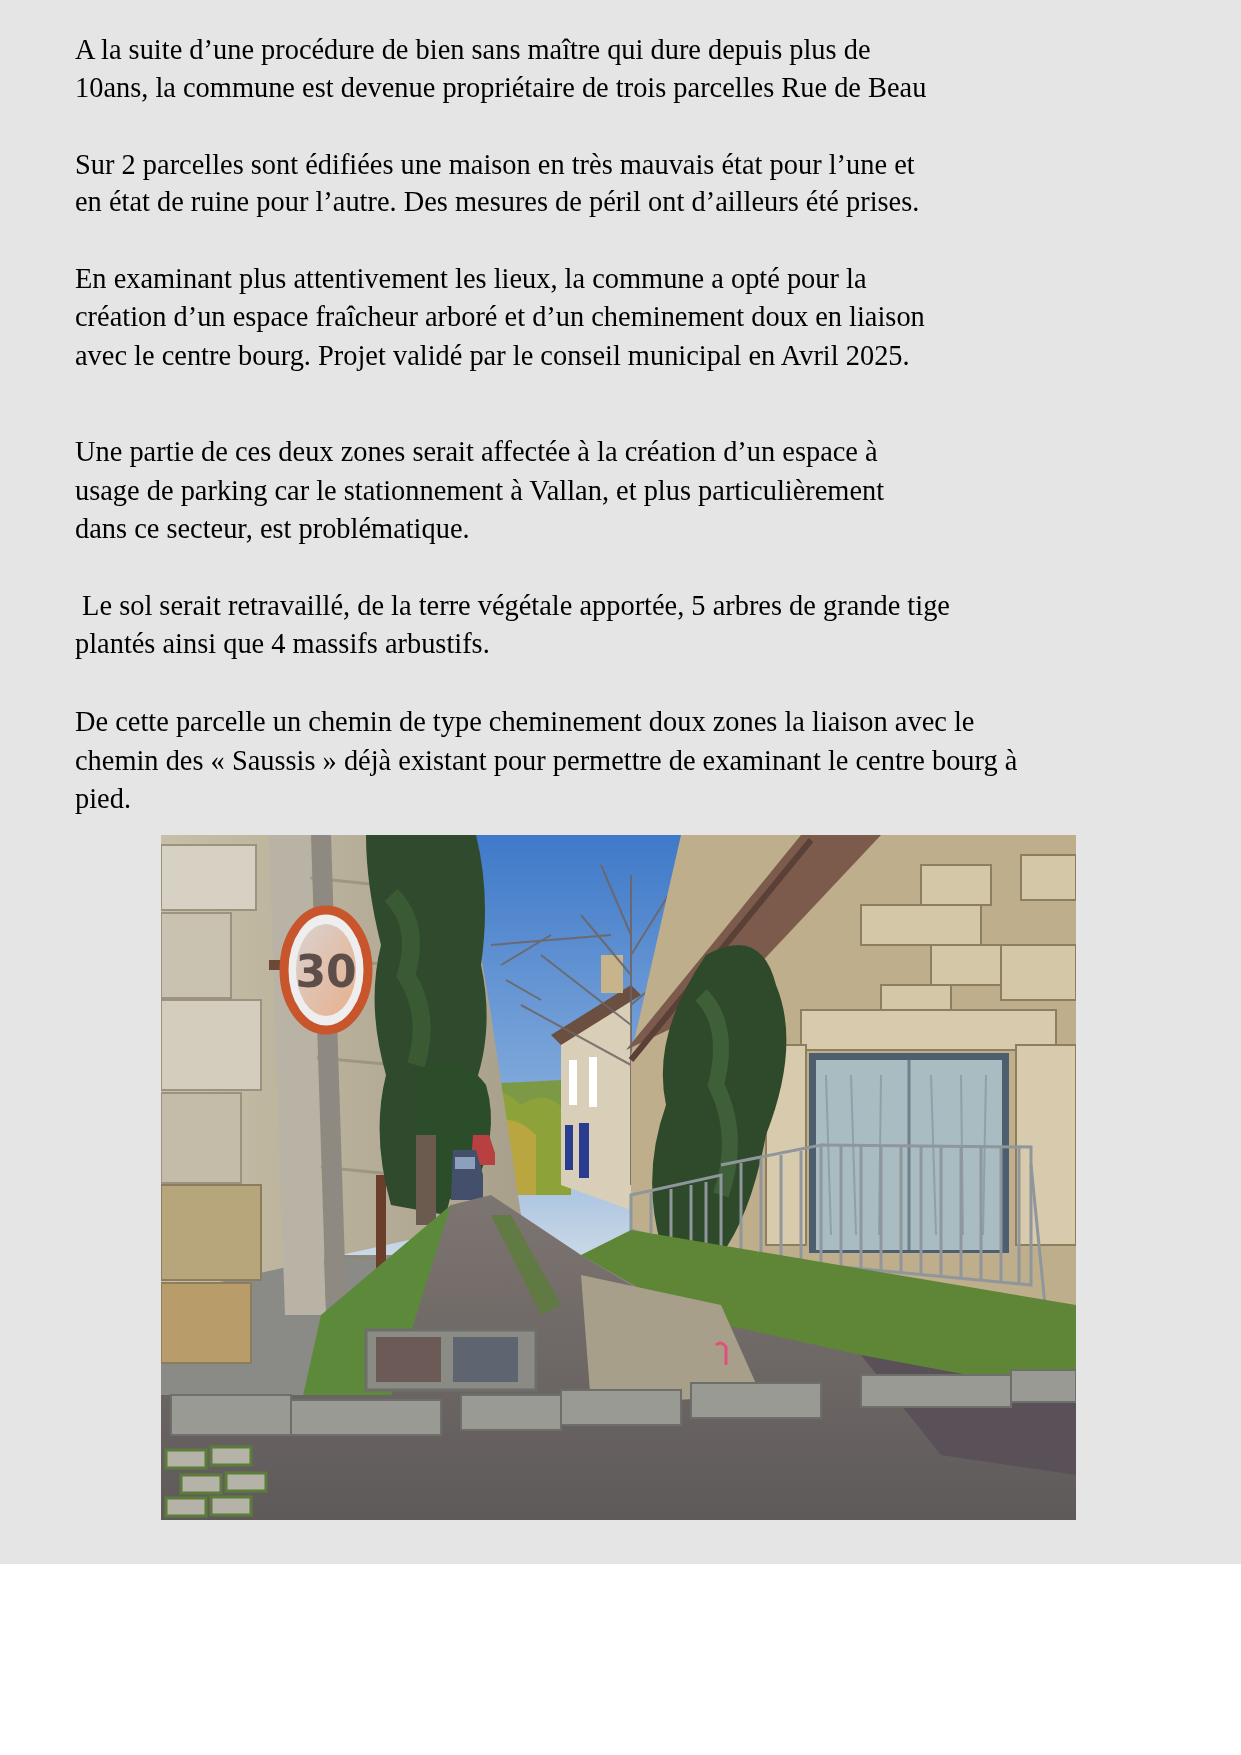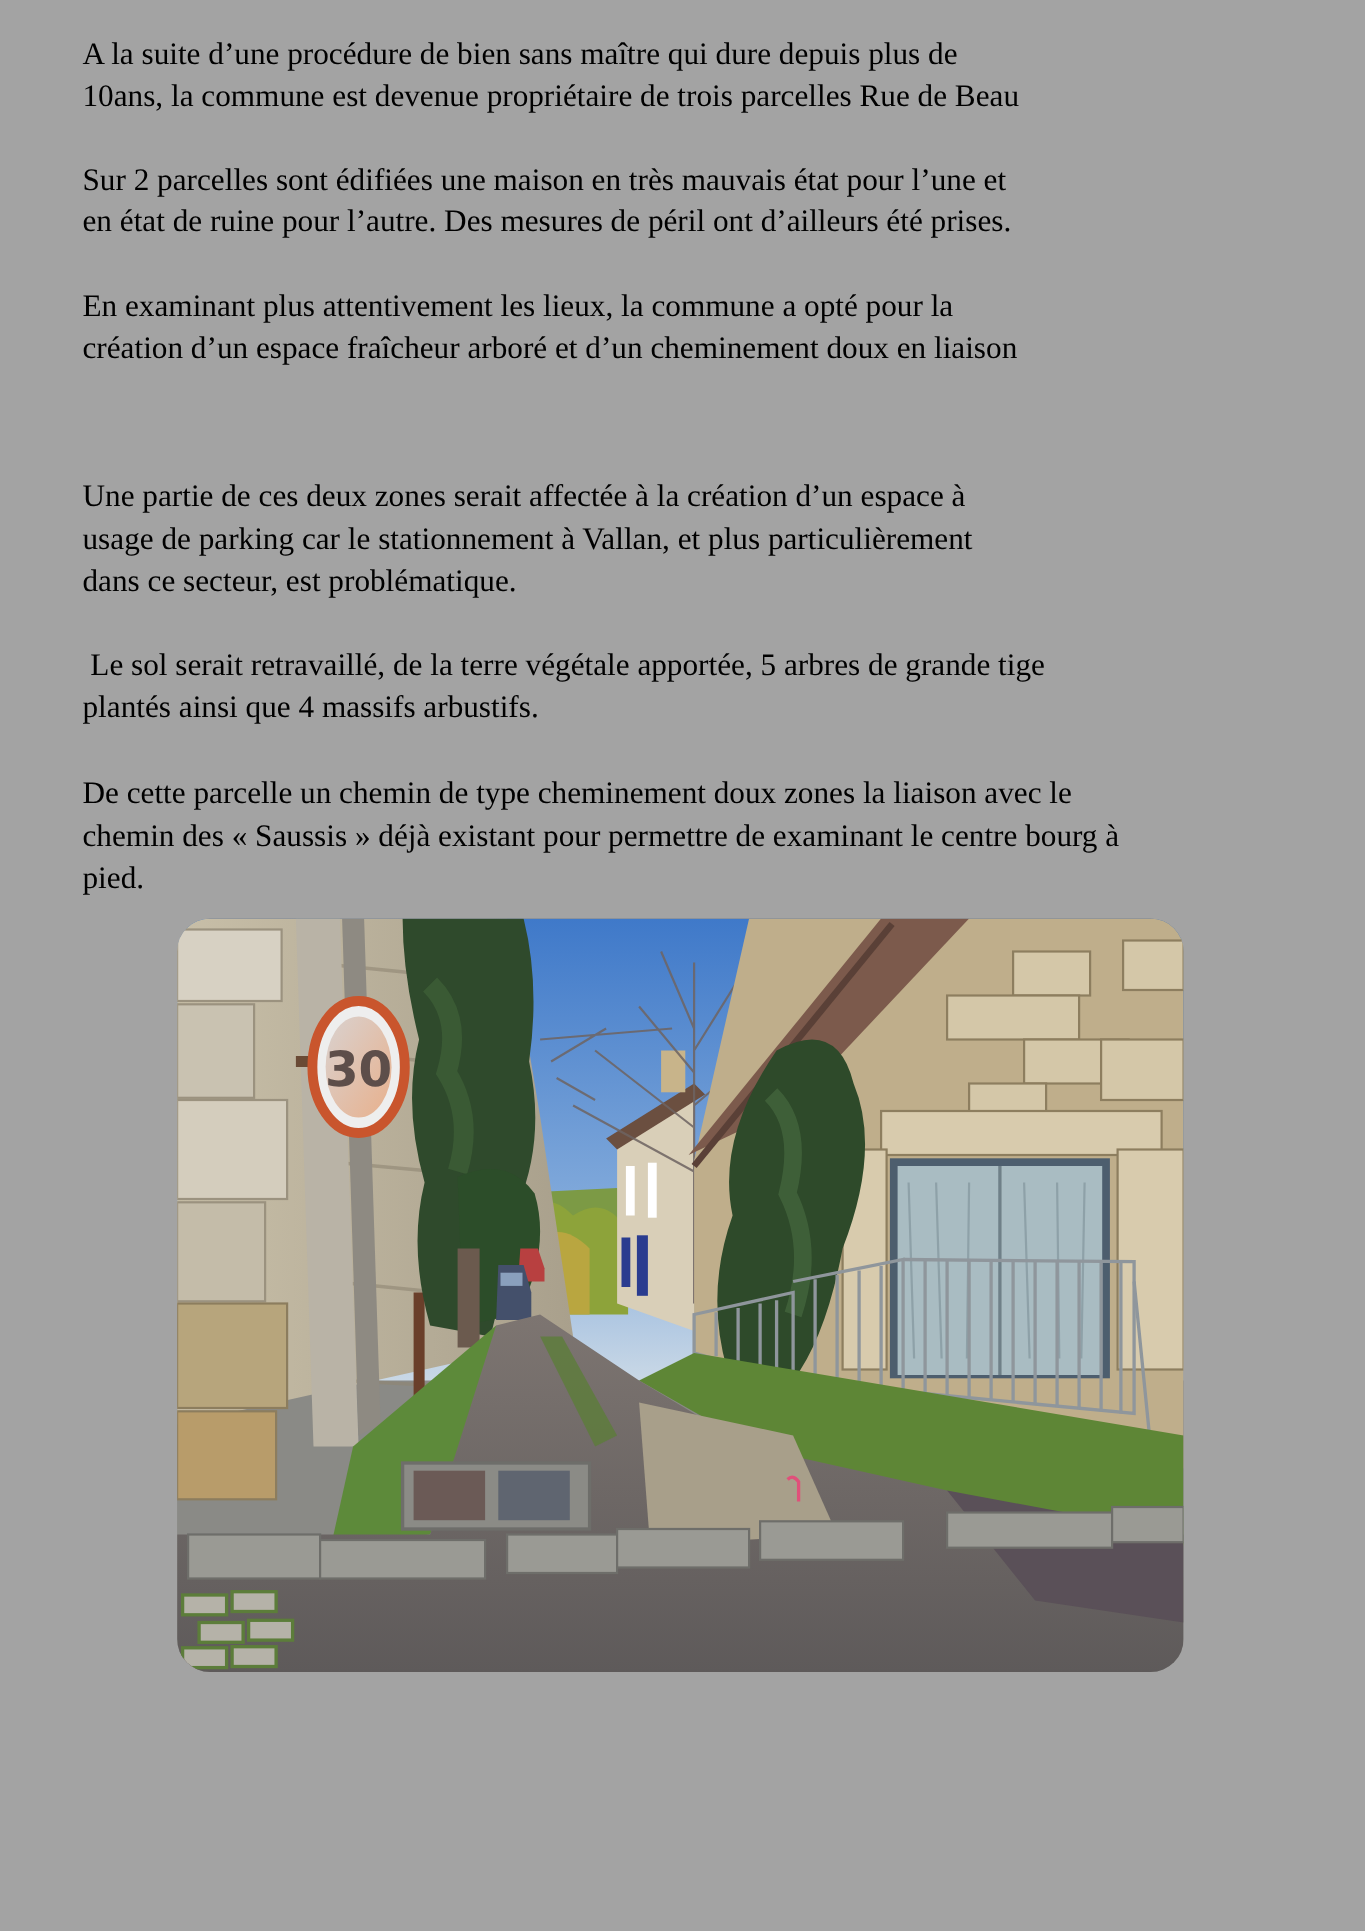--- a/index.html
+++ b/index.html
@@ -11,56 +11,56 @@
       width: 1241px;
       height: 1755px;
       position: relative;
       overflow: hidden;
       font-family: "Liberation Serif", "DejaVu Serif", serif;
       color: #000000;
     }
     .page {
       position: absolute;
       left: 0; top: 0;
-      width: 1241px; height: 1755px;
-      background: #a3a3a3;
+      width: 1241px; height: 1564px;
+      background: #e5e5e5;
     }
     .line {
       position: absolute;
       left: 75px;
       font-size: 28.4px;
       line-height: 38px;
       white-space: pre;
       letter-spacing: 0;
     }
     .photo {
       position: absolute;
       left: 161px;
       top: 835px;
       width: 915px;
       height: 685px;
       overflow: hidden;
       background: #8a8a86;
-      border-radius: 30px;
     }
     .photo svg { display: block; }
   </style>
 </head>
 <body>
 
 <div class="page">
 
   <div class="line" style="top:31px">A la suite d’une procédure de bien sans maître qui dure depuis plus de</div>
   <div class="line" style="top:69px">10ans, la commune est devenue propriétaire de trois parcelles Rue de Beau</div>
 
   <div class="line" style="top:146px">Sur 2 parcelles sont édifiées une maison en très mauvais état pour l’une et</div>
   <div class="line" style="top:183px">en état de ruine pour l’autre. Des mesures de péril ont d’ailleurs été prises.</div>
 
   <div class="line" style="top:260px">En examinant plus attentivement les lieux, la commune a opté pour la</div>
   <div class="line" style="top:298px">création d’un espace fraîcheur arboré et d’un cheminement doux en liaison</div>
+  <div class="line" style="top:337px">avec le centre bourg. Projet validé par le conseil municipal en Avril 2025.</div>
 
   <div class="line" style="top:433px">Une partie de ces deux zones serait affectée à la création d’un espace à</div>
   <div class="line" style="top:510px">dans ce secteur, est problématique.</div>
   <div class="line" style="top:472px">usage de parking car le stationnement à Vallan, et plus particulièrement</div>
 
   <div class="line" style="top:587px"> Le sol serait retravaillé, de la terre végétale apportée, 5 arbres de grande tige</div>
   <div class="line" style="top:625px">plantés ainsi que 4 massifs arbustifs.</div>
 
   <div class="line" style="top:703px">De cette parcelle un chemin de type cheminement doux zones la liaison avec le</div>
   <div class="line" style="top:742px">chemin des « Saussis » déjà existant pour permettre de examinant le centre bourg à</div>

